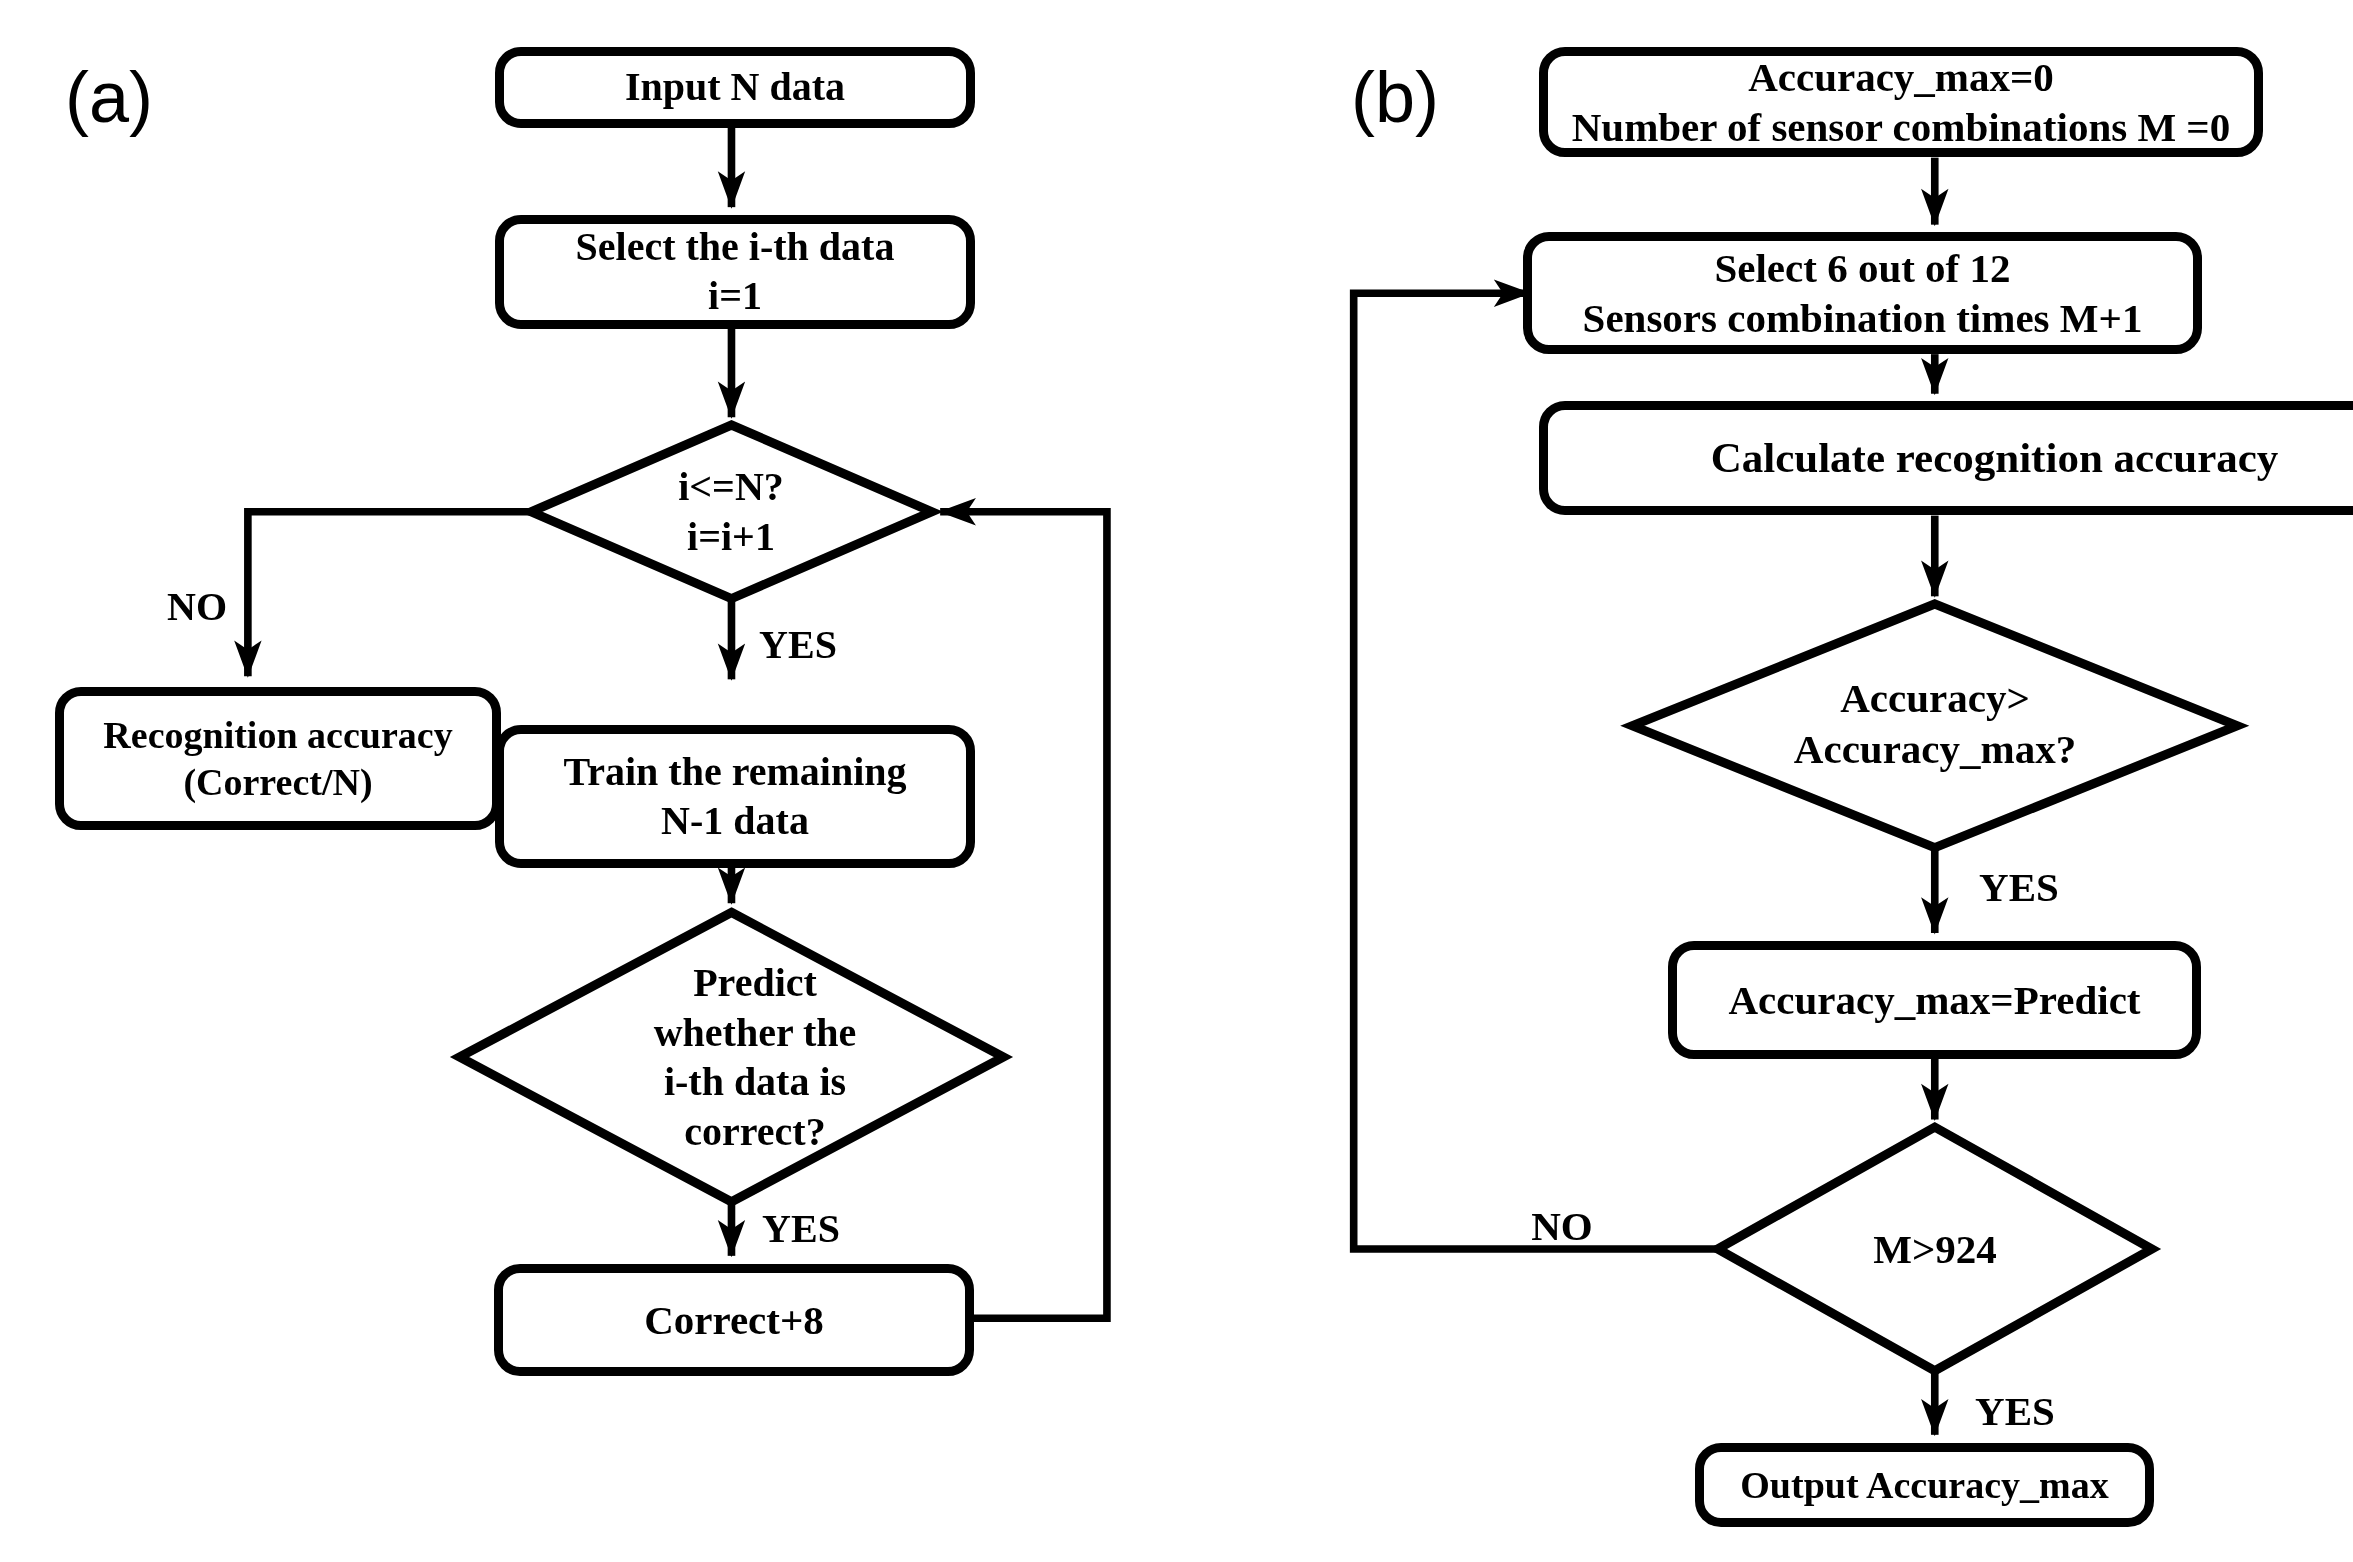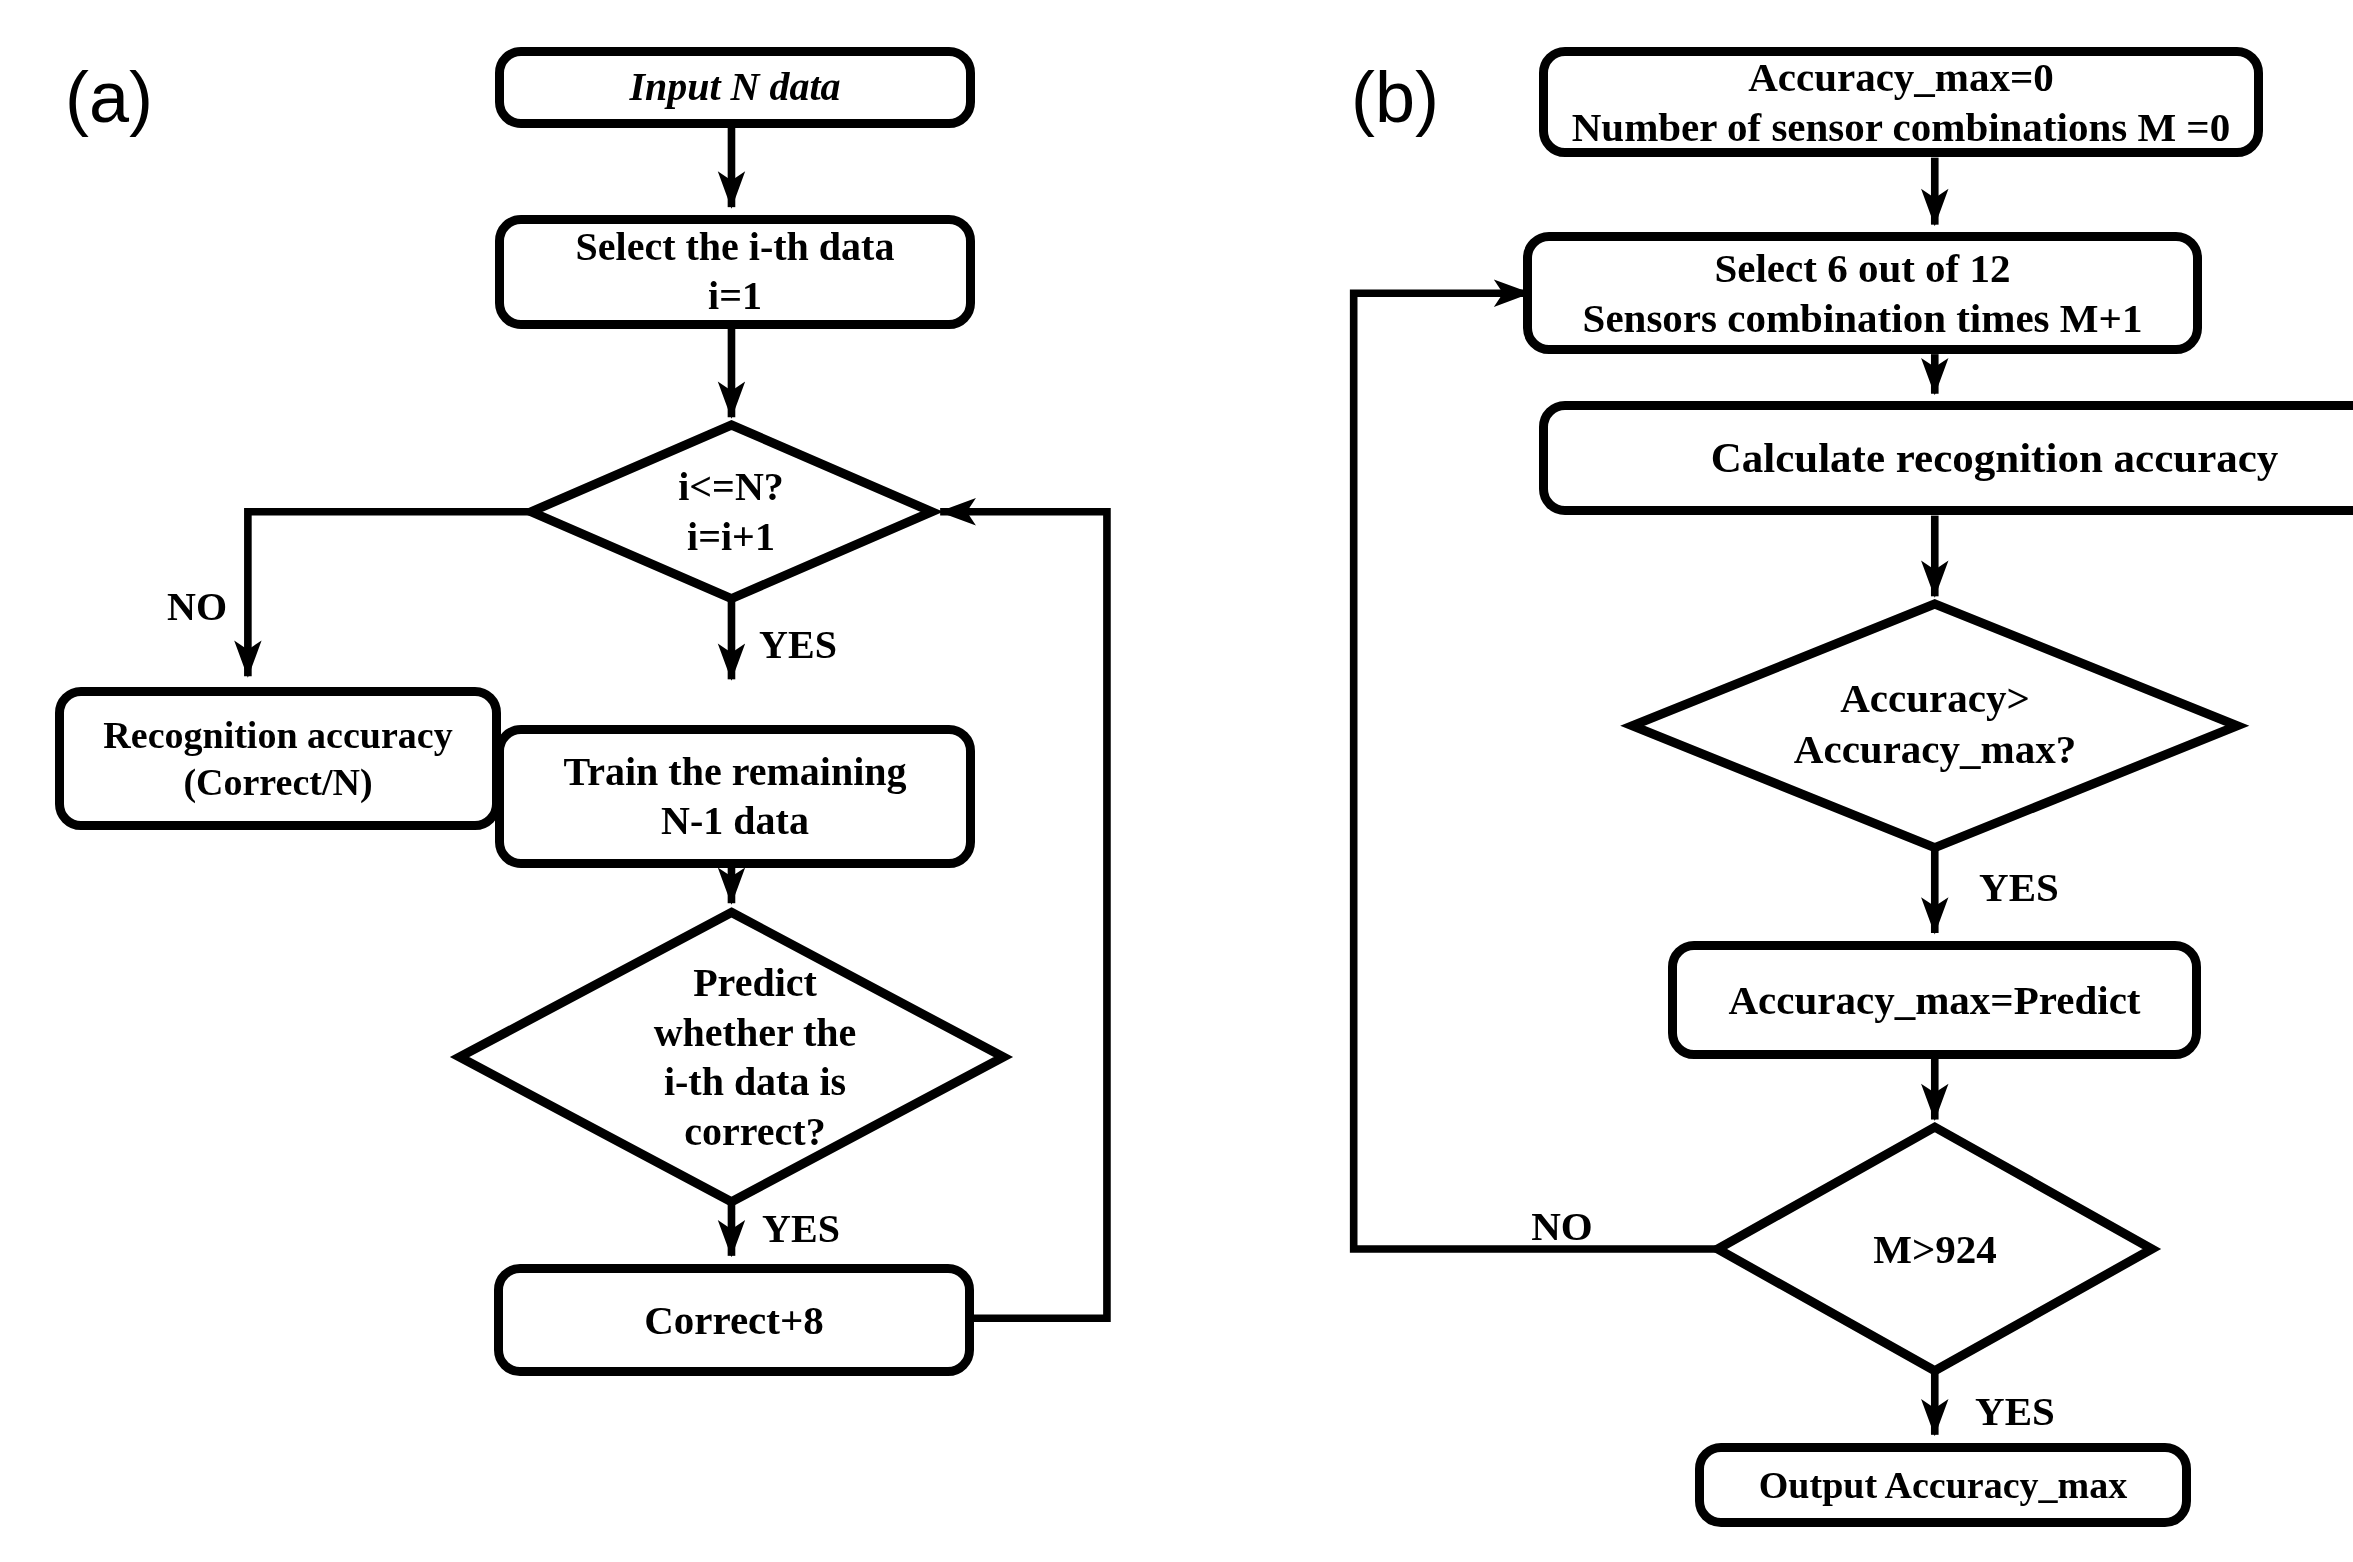--- a/index.html
+++ b/index.html
@@ -78,21 +78,21 @@
     <path d="M2540,465 V517" fill="none" stroke="#000" stroke-width="10" marker-end="url(#ah)"></path>
     <path d="M2540,677 V783" fill="none" stroke="#000" stroke-width="10" marker-end="url(#ah)"></path>
     <path d="M2540,1113 V1225" fill="none" stroke="#000" stroke-width="10" marker-end="url(#ah)"></path>
     <path d="M2540,1390 V1470" fill="none" stroke="#000" stroke-width="10" marker-end="url(#ah)"></path>
     <path d="M2255,1640 H1777 V385 H2008" fill="none" stroke="#000" stroke-width="10" marker-end="url(#ah)"></path>
     <path d="M2540,1800 V1884" fill="none" stroke="#000" stroke-width="10" marker-end="url(#ah)"></path>
   </svg>
 
   <div class="plabel" style="left:65px; top:61px;">(a)</div>
 
-  <div class="box fa" style="left:495px; top:47px; width:480px; height:81px;font-style:italic;">Input N data</div>
+  <div class="box fa" style="left:495px; top:47px; width:480px; height:81px;">Input N data</div>
 
   <div class="box fa" style="left:495px; top:215px; width:480px; height:114px;">Select the i-th data
 i=1</div>
 
   <div class="dtext fa" style="left:731px; top:512px;">i&lt;=N?
 i=i+1</div>
 
   <div class="elabel fa" style="left:197px; top:606px;">NO</div>
 
   <div class="elabel fa" style="left:798px; top:644px;">YES</div>
@@ -128,16 +128,16 @@
   <div class="elabel fb" style="left:2019px; top:887px;">YES</div>
 
   <div class="box fb" style="left:1668px; top:941px; width:533px; height:118px;">Accuracy_max=Predict</div>
 
   <div class="dtext fb" style="left:1935px; top:1249px;">M&gt;924</div>
 
   <div class="elabel fb" style="left:1562px; top:1226px;">NO</div>
 
   <div class="elabel fb" style="left:2015px; top:1411px;">YES</div>
 
-  <div class="box fb" style="left:1695px; top:1443px; width:496px; height:84px; font-size:38px;">Output Accuracy_max</div>
+  <div class="box fb" style="left:1695px; top:1443px; width:459px; height:84px; font-size:38px;">Output Accuracy_max</div>
 
 </div>
 
 
 </body></html>

